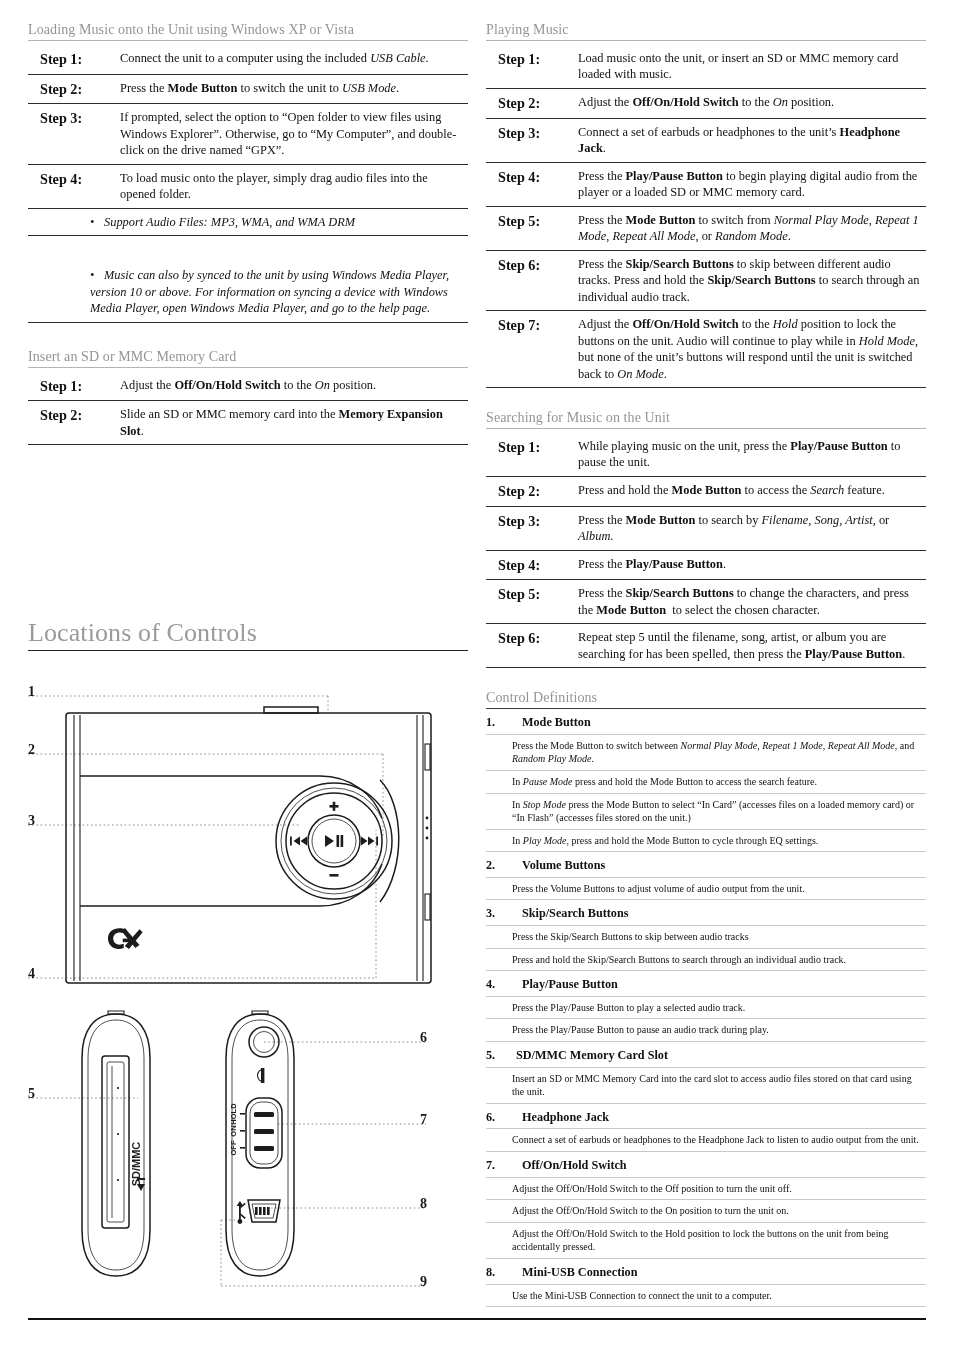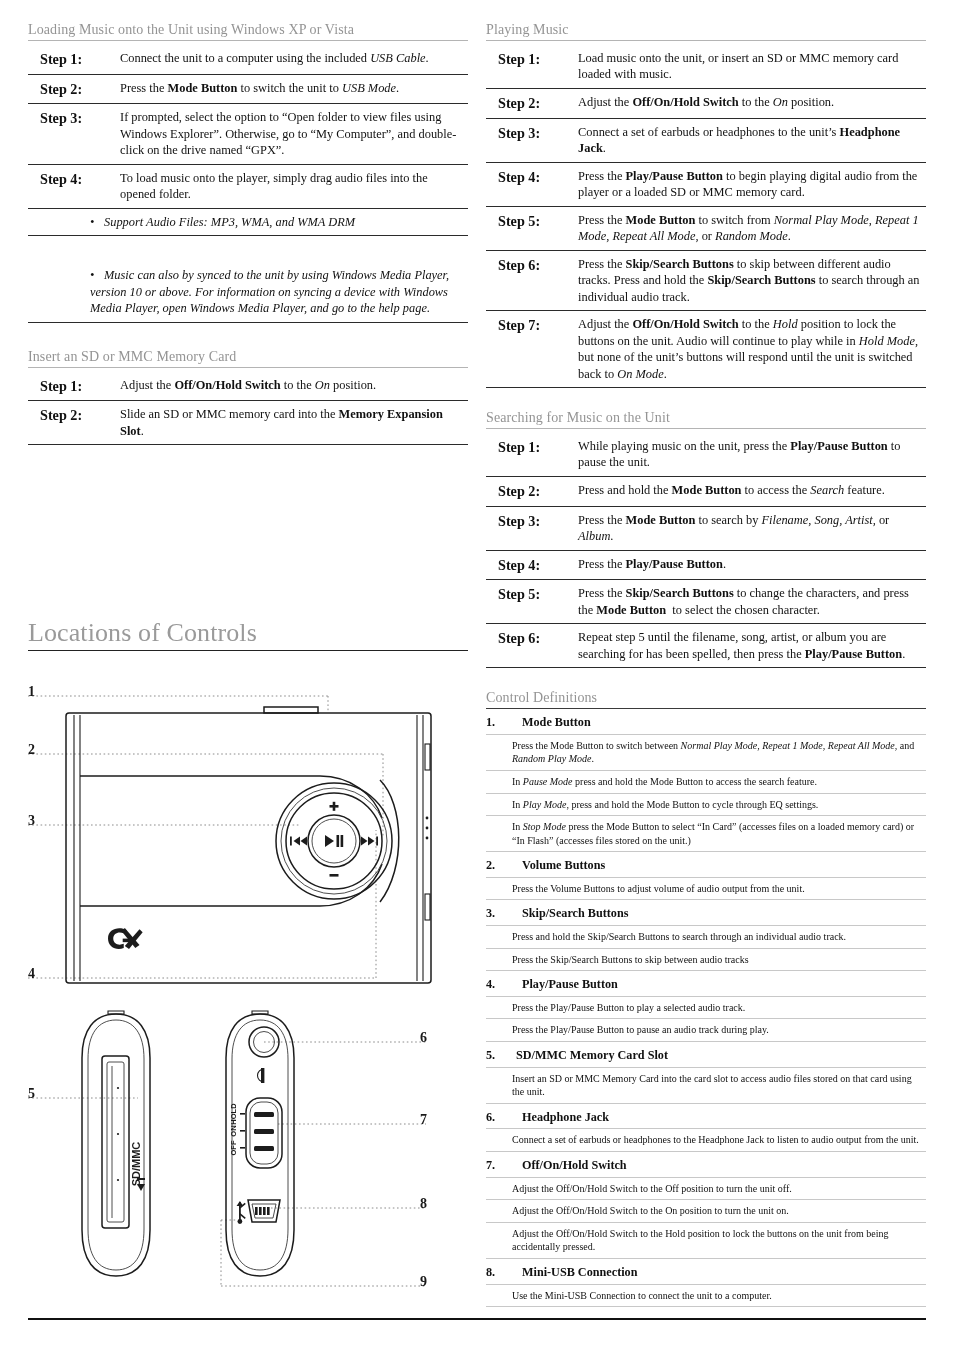--- a/index.html
+++ b/index.html
@@ -266,45 +266,45 @@
           <tr>
             <td class="num">&nbsp;</td>
             <td class="deftext">Press the Mode Button to switch between <i>Normal Play Mode, Repeat 1 Mode, Repeat All Mode</i>, and <i>Random Play Mode</i>.</td>
           </tr>
           <tr>
             <td class="num">&nbsp;</td>
             <td class="deftext">In <i>Pause Mode</i> press and hold the Mode Button to access the search feature.</td>
           </tr>
           <tr>
             <td class="num">&nbsp;</td>
+            <td class="deftext">In <i>Stop Mode</i> press the Mode Button to select “In Card” (accesses files on a loaded memory card) or “In Flash” (accesses files stored on the unit.)</td>
+          </tr>
+          <tr>
+            <td class="num">&nbsp;</td>
             <td class="deftext">In <i>Play Mode</i>, press and hold the Mode Button to cycle through EQ settings.</td>
-          </tr>
-          <tr>
-            <td class="num">&nbsp;</td>
-            <td class="deftext">In <i>Stop Mode</i> press the Mode Button to select “In Card” (accesses files on a loaded memory card) or “In Flash” (accesses files stored on the unit.)</td>
           </tr>
           <tr class="head">
             <td class="num">2.</td>
             <td class="deftext hd">Volume Buttons</td>
           </tr>
           <tr>
             <td class="num">&nbsp;</td>
             <td class="deftext">Press the Volume Buttons to adjust volume of audio output from the unit.</td>
           </tr>
           <tr class="head">
             <td class="num">3.</td>
             <td class="deftext hd">Skip/Search Buttons</td>
           </tr>
           <tr>
             <td class="num">&nbsp;</td>
+            <td class="deftext">Press the Skip/Search Buttons to skip between audio tracks</td>
+          </tr>
+          <tr>
+            <td class="num">&nbsp;</td>
             <td class="deftext">Press and hold the Skip/Search Buttons to search through an individual audio track.</td>
-          </tr>
-          <tr>
-            <td class="num">&nbsp;</td>
-            <td class="deftext">Press the Skip/Search Buttons to skip between audio tracks</td>
           </tr>
           <tr class="head">
             <td class="num">4.</td>
             <td class="deftext hd">Play/Pause Button</td>
           </tr>
           <tr>
             <td class="num">&nbsp;</td>
             <td class="deftext">Press the Play/Pause Button to play a selected audio track.</td>
           </tr>
           <tr>

